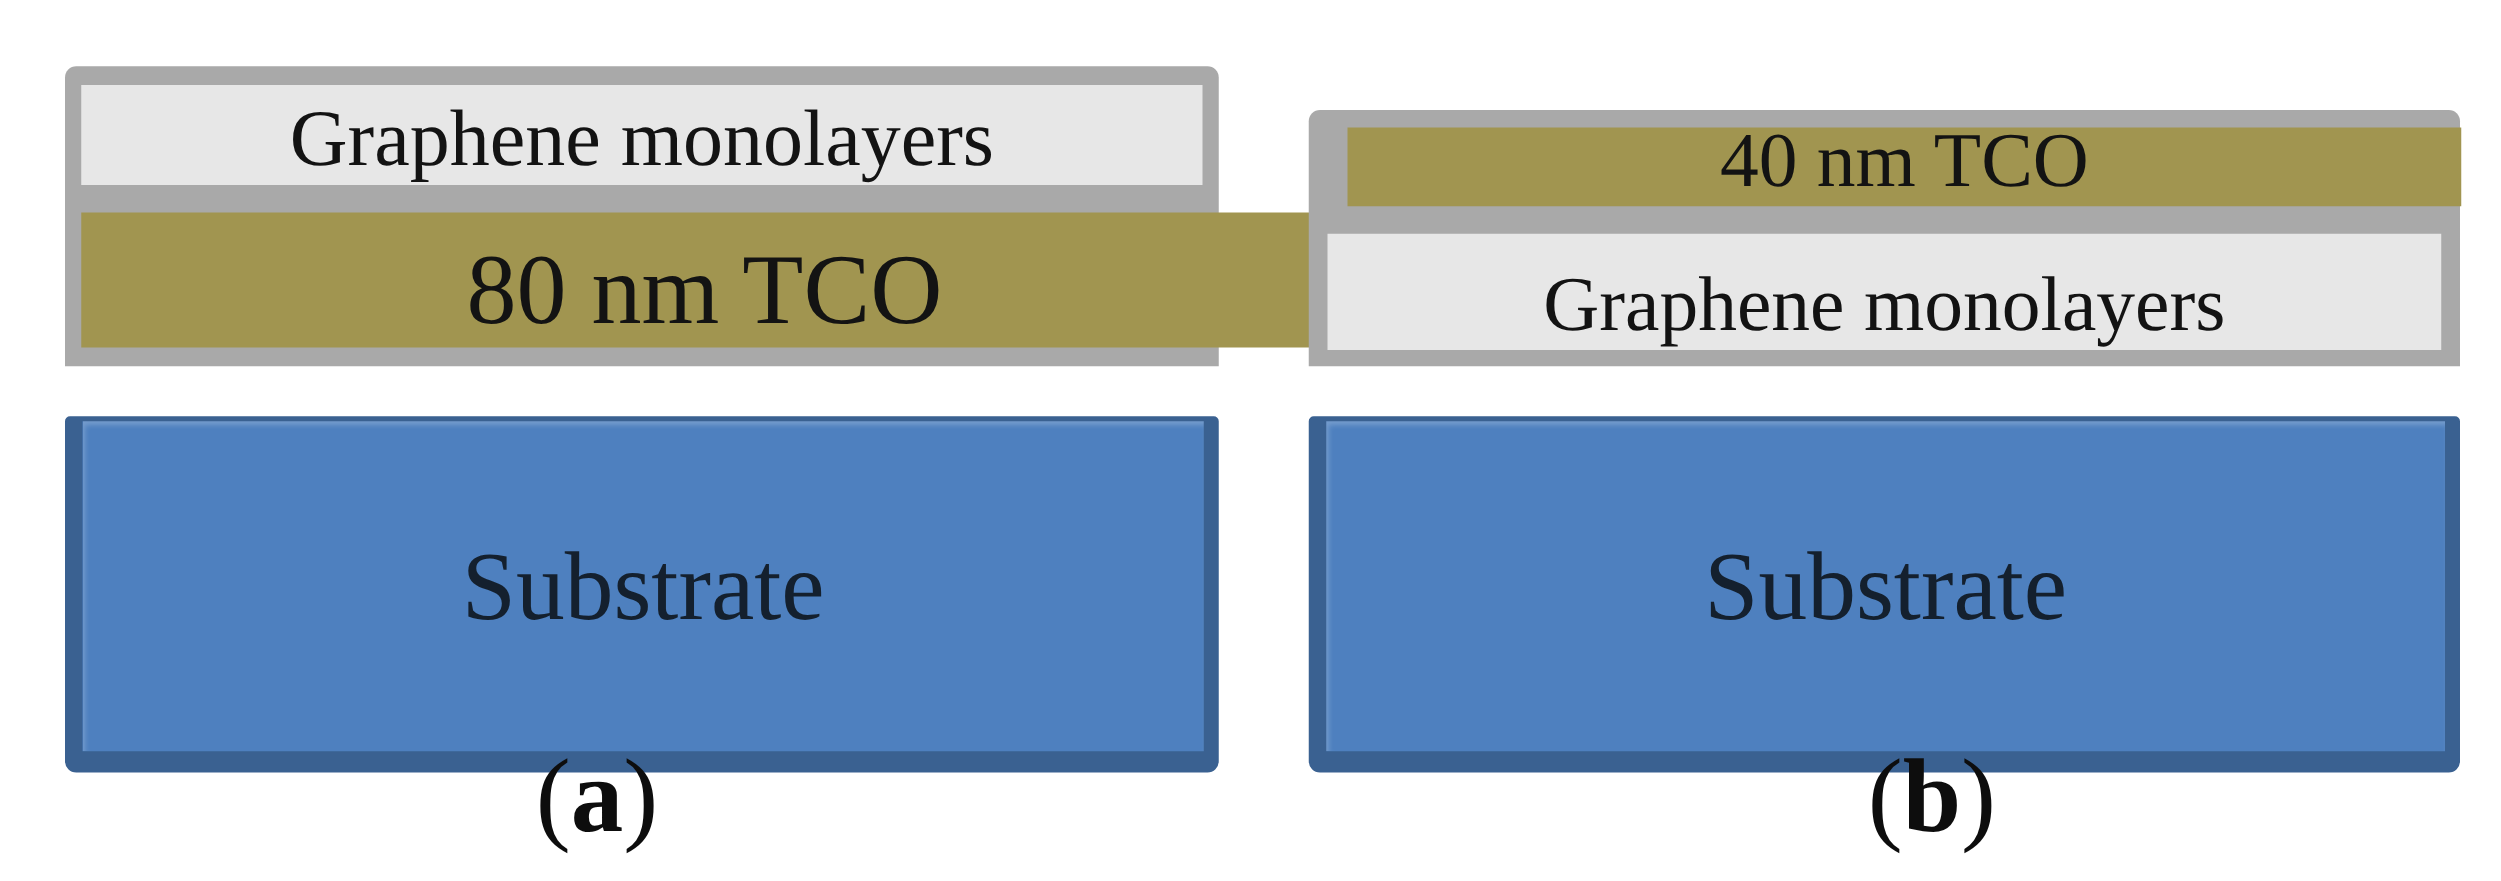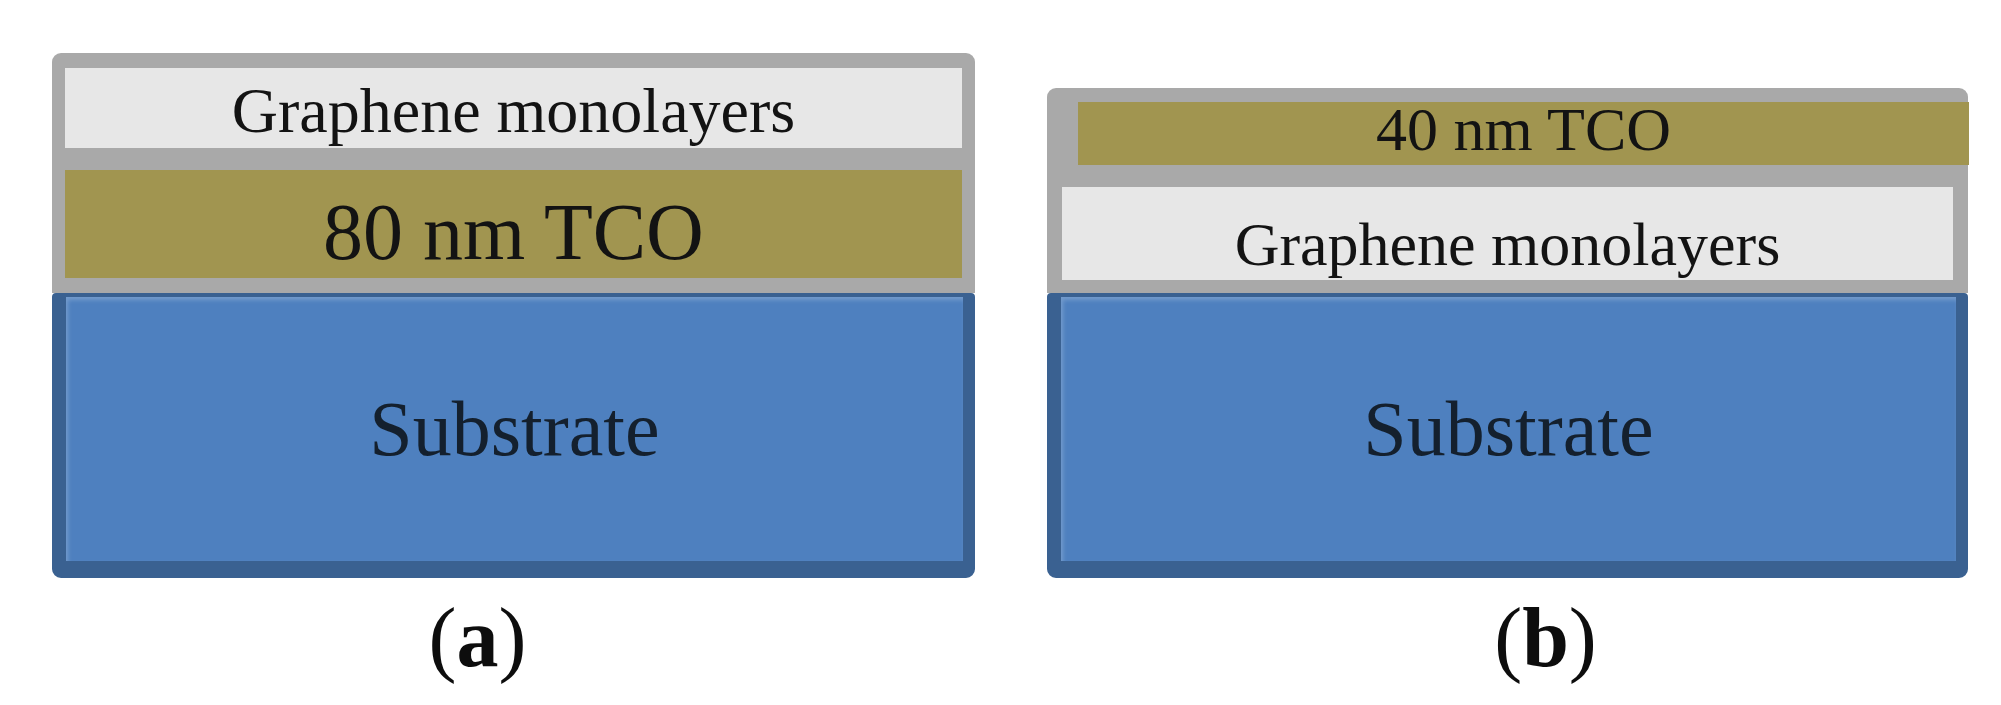--- a/index.html
+++ b/index.html
@@ -33,27 +33,28 @@
     box-sizing:border-box;
     background:#4e80bf;
     border-style:solid;
     border-color:#3a6191;
     border-width:4px 12px 17px 14px;
     border-radius:4px 4px 9px 9px;
     box-shadow:inset 2px 3px 4px rgba(255,255,255,0.22);
     display:flex;
     align-items:center;
     justify-content:center;
+    margin-top:40px;
   }
   .substrate .layer-label{color:#14202e;}
 
   
   .frame-a{left:52px;top:53px;width:923px;height:240px;}
   .layer-a-graphene{left:13px;top:15px;width:897px;height:80px;font-size:64px;}
-  .layer-a-tco{left:13px;top:117px;width:897px;height:108px;font-size:80px;}
+  .layer-a-tco{left:13px;top:117px;width:997px;height:108px;font-size:80px;}
   .substrate-a{left:52px;top:293px;width:923px;height:285px;font-size:78px;}
 
   
   .frame-b{left:1047px;top:88px;width:921px;height:205px;}
   .layer-b-tco{left:31px;top:14px;width:891px;height:63px;font-size:62px;}
   .layer-b-graphene{left:15px;top:99px;width:891px;height:93px;font-size:62px;}
   .substrate-b{left:1047px;top:293px;width:921px;height:285px;font-size:78px;}
 
   .caption{
     position:absolute;

